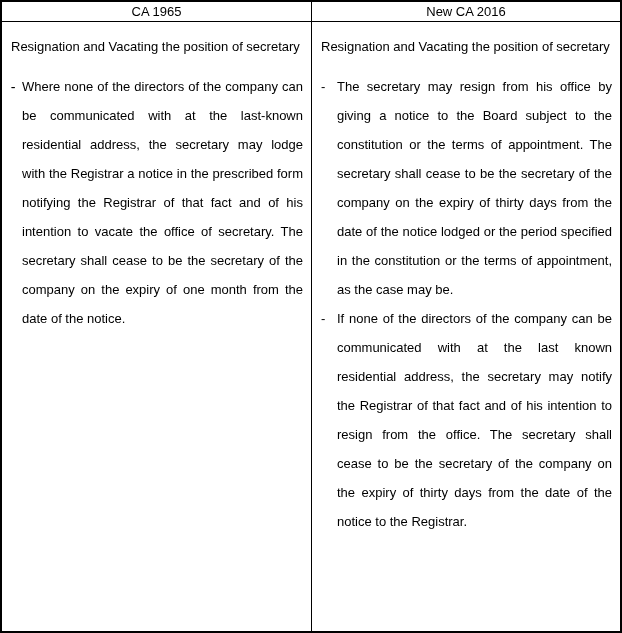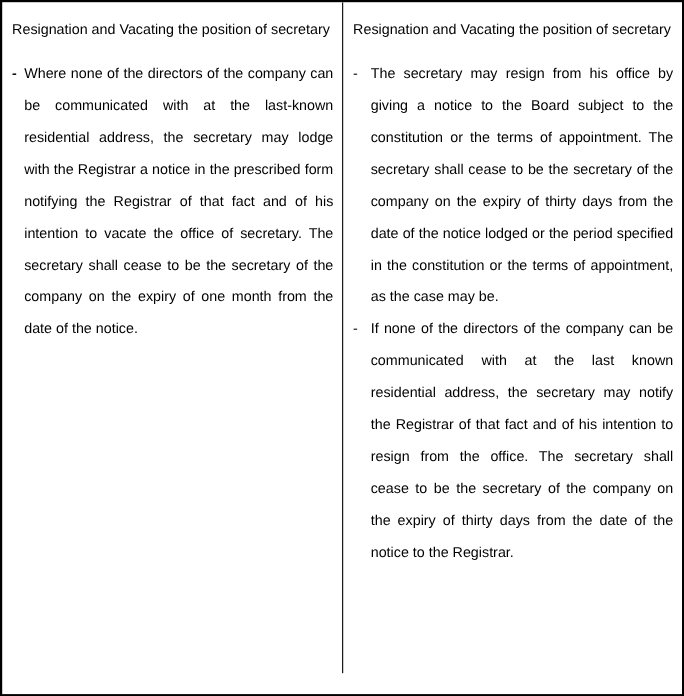--- a/index.html
+++ b/index.html
@@ -67,20 +67,24 @@
     left: 0;
     top: 0;
     line-height: 29px;
   }
 </style>
 </head>
 <body>
 
 <div class="comparison-table">
 
+  <div class="row header-row">
+    <div class="header-cell">CA 1965</div>
+    <div class="header-cell">New CA 2016</div>
+  </div>
 
   <div class="row body-row">
 
     <div class="body-cell col-0">
       <p class="section-title">Resignation and Vacating the position of secretary</p>
       <div class="bullet">
         <span class="bullet-marker">-</span>
       </div>
       <div class="bullet">
         <span class="bullet-marker">-</span>

